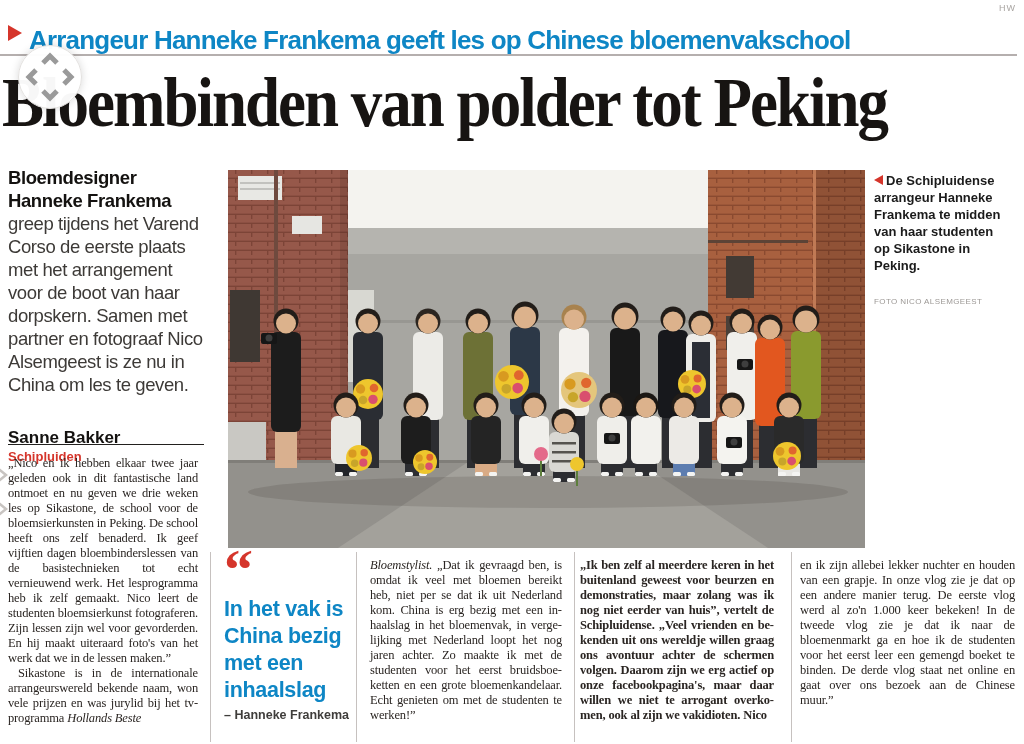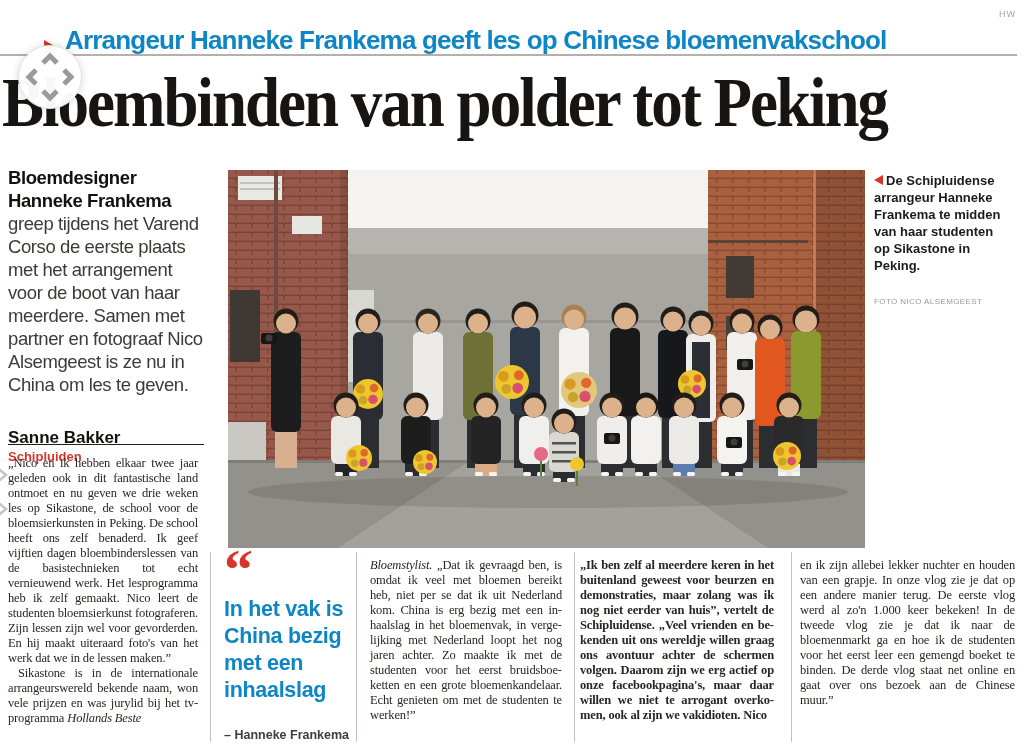--- a/index.html
+++ b/index.html
@@ -1,22 +1,22 @@
 <!DOCTYPE html>
 <html><head>
 <meta charset="utf-8">
 <style>
   html,body{margin:0;padding:0;background:#ffffff;}
   body{width:1024px;height:744px;position:relative;overflow:hidden;
        font-family:"Liberation Sans",sans-serif;color:#1a1a1a;}
   .abs{position:absolute;}
 
-  .hw{top:9px;left:954px;font-size:9px;color:#a9a5a2;letter-spacing:1px;padding-left:45px;}
-
-  .kicker{top:25px;left:8px;display:flex;align-items:flex-end;white-space:nowrap;margin-left:36px;}
+  .hw{top:3px;left:954px;font-size:9px;color:#a9a5a2;letter-spacing:1px;padding-left:45px;}
+
+  .kicker{top:25px;left:8px;display:flex;align-items:flex-start;white-space:nowrap;}
   .k-arrow{width:0;height:0;border-left:14px solid #d5352b;border-top:8px solid transparent;
            border-bottom:8px solid transparent;display:inline-block;margin-right:7px;}
   .k-text{font-size:26px;font-weight:bold;color:#0e86c5;letter-spacing:-0.8px;}
 
   .toprule{top:54px;left:0;width:1017px;height:2px;background:#b5afae;}
 
   h1.headline{top:62px;left:2px;margin:0;font-family:"Liberation Serif",serif;
       font-size:63px;font-weight:bold;color:#171412;letter-spacing:-2px;white-space:nowrap;
       transform:scaleY(1.12);transform-origin:left top;}
 
@@ -44,21 +44,21 @@
   .col4{top:558px;left:800px;width:215px;}
 
   .vrule{width:1px;background:#c6c1bf;top:552px;height:190px;}
   .vr1{left:210px;} .vr2{left:356px;} .vr3{left:574px;} .vr4{left:791px;}
 
   .quote{top:548px;left:224px;width:128px;}
   .q-mark{font-family:"Liberation Serif",serif;font-weight:bold;font-size:58px;
           line-height:0.75;color:#d5352b;height:44px;}
   .q-text{margin-top:4px;font-size:21.5px;line-height:27px;font-weight:bold;
           color:#0e86c5;letter-spacing:-0.3px;}
-  .q-attr{margin-top:24px;font-size:12.5px;font-weight:bold;color:#3f3d3b;}
+  .q-attr{margin-top:4px;font-size:12.5px;font-weight:bold;color:#3f3d3b;}
 
   .photo{top:170px;left:228px;width:637px;height:378px;}
 
   .caption{top:172px;left:874px;width:128px;font-size:13px;line-height:17px;
            font-weight:bold;color:#1b1b1b;}
   .cap-arrow{display:inline-block;width:0;height:0;border-top:5px solid transparent;
              border-bottom:5px solid transparent;border-right:9px solid #d5352b;margin-right:3px;}
   .cap-credit{margin-top:22px;font-size:8px;line-height:12px;font-weight:normal;
               color:#9c9895;letter-spacing:0.4px;}
 </style>
@@ -89,21 +89,21 @@
 
 <svg class="abs edge-chev c1" viewBox="0 0 16 22">
   <polyline points="3,3 13,11 3,19" fill="none" stroke="#c8c4c1" stroke-width="2.5"></polyline>
 </svg>
 <svg class="abs edge-chev c2" viewBox="0 0 16 22">
   <polyline points="3,3 13,11 3,19" fill="none" stroke="#c8c4c1" stroke-width="2.5"></polyline>
 </svg>
 
 <div class="abs intro">
   <strong>Bloemdesigner Hanneke Frankema</strong>
-  <span>greep tijdens het Varend Corso de eerste plaats met het arrangement voor de boot van haar meerdere. Samen met partner en fotograaf Nico Alsemgeest is ze nu in China om les te geven.</span>
+  <span>greep tijdens het Varend Corso de eerste plaats met het arrangement voor de boot van haar dorpskern. Samen met partner en fotograaf Nico Alsemgeest is ze nu in China om les te geven.</span>
 </div>
 
 <div class="abs byline-author">Sanne Bakker</div>
 <div class="abs byline-rule"></div>
 <div class="abs byline-loc">Schipluiden</div>
 
 <svg class="abs photo" viewBox="0 0 637 378" preserveAspectRatio="none">
   <defs>
     <pattern id="bkL" width="16" height="9" patternUnits="userSpaceOnUse">
       <rect width="16" height="9" fill="#96584a"></rect>

